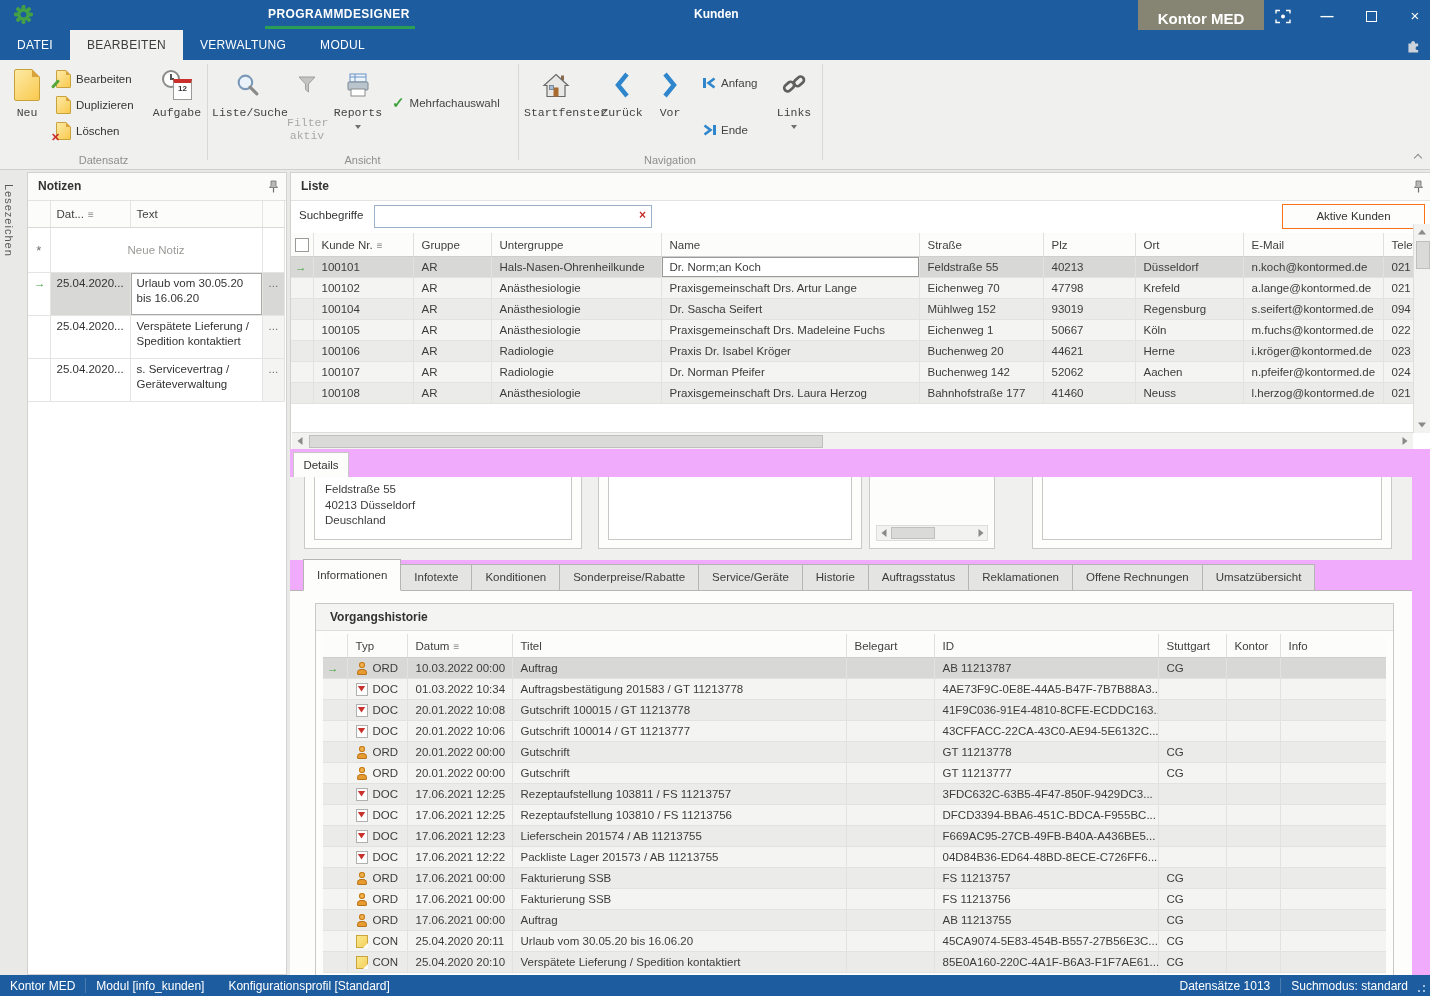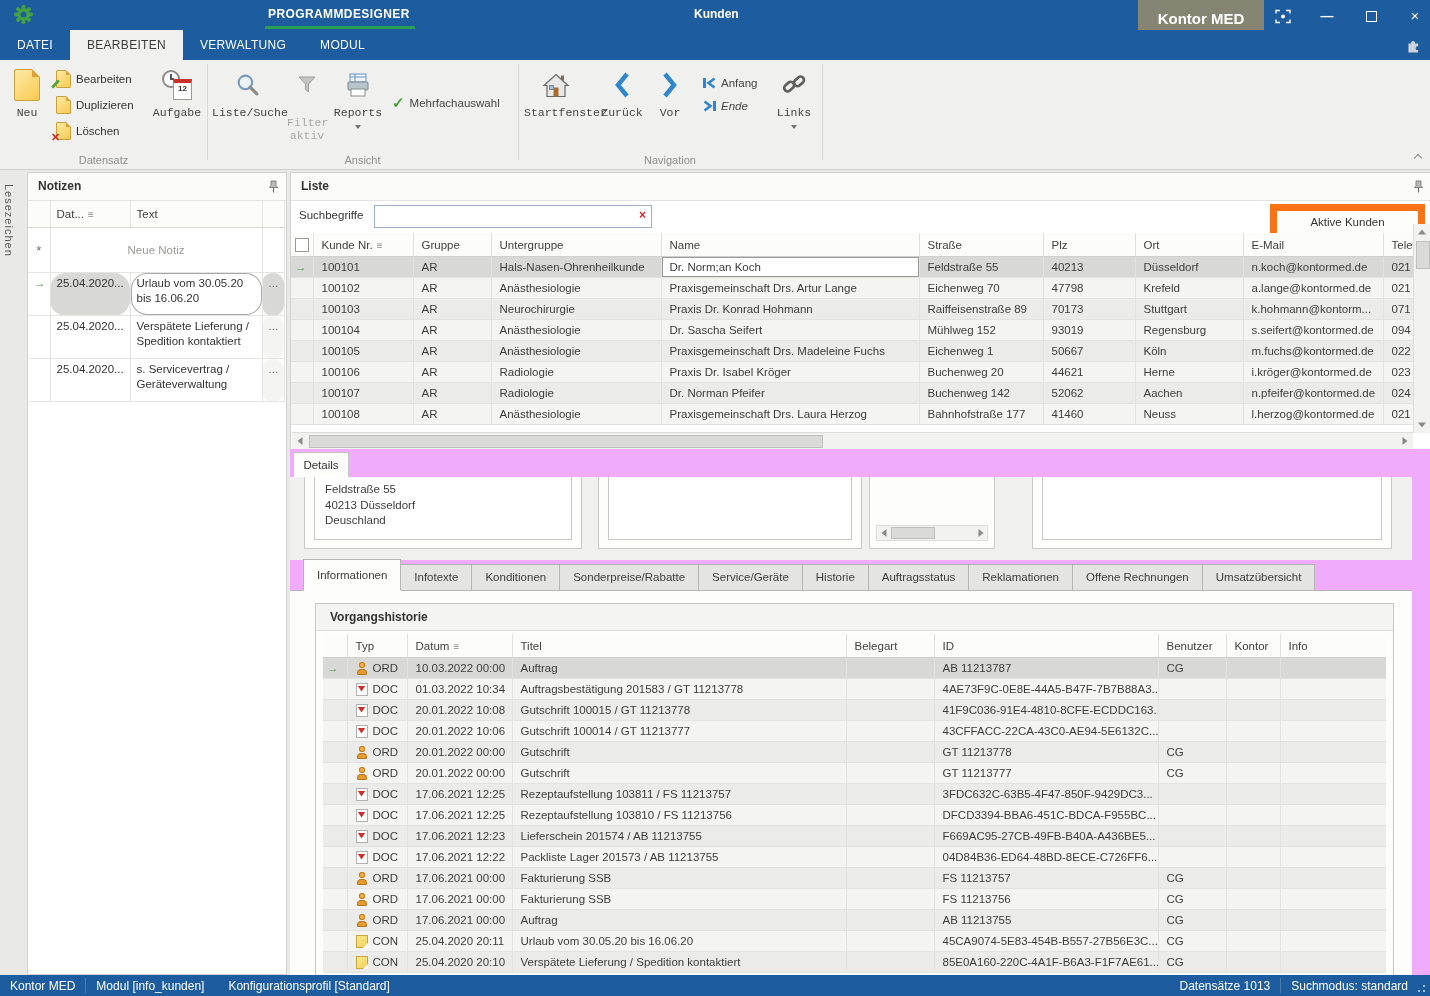--- a/index.html
+++ b/index.html
@@ -60,36 +60,36 @@
   .panelhdr .ptitle{position:absolute;left:10px;top:6px;font-weight:bold;font-size:12px;color:#333;}
   .pinbox{position:absolute;right:8px;top:7px;}
   
   #notes-panel{left:27px;top:2px;width:258px;height:801px;}
   .ntable{border-collapse:collapse;table-layout:fixed;width:256px;font-size:11.5px;}
   .ntable col.g{width:22px;} .ntable col.d{width:80px;} .ntable col.t{width:132px;} .ntable col.m{width:22px;}
   .ntable th{font-weight:normal;text-align:left;height:26px;padding:0 6px;border-bottom:1px solid #d9d9d7;border-right:1px solid #e4e4e2;color:#3f3f3f;background:#fcfcfb;}
   .ntable td{border-bottom:1px solid #e4e4e2;border-right:1px solid #e4e4e2;padding:3px 6px;vertical-align:top;line-height:15px;}
   .newnote td{height:38px;color:#9a9a98;text-align:center;vertical-align:middle;}
   .newnote .n-gutter{color:#6f6f6d;font-size:13px;}
-  .nrow td{height:36px;border-radius:16px;}
+  .nrow td{height:36px;}
   .nrow .n-more{color:#6f6f6d;background:#f4f4f2;}
   .nrow.selected .n-gutter::after{content:"\2192";color:#3fa03c;font-weight:bold;}
   .nrow.selected .n-date{background:#d8d8d6;}
   .nrow.selected .n-more{background:#d8d8d6;}
   .nrow.selected .n-text{background:#fff;box-shadow:inset 0 0 0 1px #a8a8a6;}
   .sorticon{color:#8a8a88;font-size:10px;margin-left:4px;}
   
   #list-panel{left:290px;top:2px;width:1140px;height:277px;}
   .searchrow{position:absolute;left:0;top:28px;width:100%;height:31px;}
   .searchlbl{position:absolute;left:8px;top:8px;color:#333;}
   .searchbox{position:absolute;left:83px;top:4px;width:276px;height:21px;border:1px solid #9ab0c8;background:#fff;}
   .searchbox input{position:absolute;left:4px;top:1px;width:250px;height:17px;border:none;outline:none;font-family:inherit;font-size:11.5px;}
   .cursorline{position:absolute;left:4px;top:3px;width:1px;height:15px;background:#444;}
   .clearx{position:absolute;right:5px;top:2px;color:#c9302c;font-weight:bold;font-size:12px;}
-  .activebtn{position:absolute;right:6px;top:3px;width:141px;height:23px;background:#fdfdfc;border:7px solid #f97316;text-align:center;line-height:22px;color:#333;}
+  .activebtn{position:absolute;right:6px;top:3px;width:141px;height:23px;background:#fdfdfc;border:1px solid #f97316;text-align:center;line-height:22px;color:#333;}
   .gridwrap{position:absolute;left:0;top:60px;width:1122px;height:199px;overflow:hidden;}
   .grid{border-collapse:collapse;table-layout:fixed;font-size:11.5px;}
   .grid th{font-weight:normal;text-align:left;height:23px;padding:0 8px;background:#fcfcfb;border-right:1px solid #e0e0de;border-bottom:1px solid #cfcfcd;color:#3f3f3f;white-space:nowrap;overflow:hidden;}
   .grid td{height:20px;padding:0 8px;border-right:1px solid #e2e2e0;border-bottom:1px solid #e2e2e0;white-space:nowrap;overflow:hidden;color:#3c3c3c;}
   .grid tr:nth-of-type(even) td{background:#f4f4f2;}
   .grid tr:nth-of-type(odd) td{background:#ebebe9;}
   .grid tr.selected td{background:#d8d8d6;}
   .grid tr.selected td.c-marker::after{content:"\2192";color:#3fa03c;font-weight:bold;}
   .grid tr.selected td.c-name{background:#fff;box-shadow:inset 0 0 0 1px #9a9a98;}
   .grid td.c-marker,.grid th.h-marker{padding:0 4px;}
@@ -312,21 +312,21 @@
     </div>
     <div class="inlinebtn" style="left:702px;top:17px;">
       <span class="navico">
         <svg width="15" height="12">
             <rect x="1" y="1" width="3" height="10" fill="#2f86cc"></rect>
             <path d="M12.5 1.5 L6.5 6 L12.5 10.5" stroke="#2f86cc" stroke-width="2.6" fill="none"></path>
           </svg>
       </span>
       <span>Anfang</span>
     </div>
-    <div class="inlinebtn" style="left:702px;top:40px;font-style:italic;">
+    <div class="inlinebtn" style="left:702px;top:64px;">
       <span class="navico">
         <svg width="15" height="12">
             <path d="M2.5 1.5 L8.5 6 L2.5 10.5" stroke="#2f86cc" stroke-width="2.6" fill="none"></path>
             <rect x="11" y="1" width="3" height="10" fill="#2f86cc"></rect>
           </svg>
       </span>
       <span>Ende</span>
     </div>
     <div class="bigbtn" style="left:772px;width:44px;">
       <div class="bicon">
@@ -474,32 +474,20 @@
     <td>AR</td>
     <td>Anästhesiologie</td>
     <td class="c-name">Praxisgemeinschaft Drs. Artur Lange</td>
     <td>Eichenweg 70</td>
     <td>47798</td>
     <td>Krefeld</td>
     <td>a.lange@kontormed.de</td>
     <td>021</td>
   </tr>
 
-  <tr class="lrow">
-    <td class="c-marker"></td>
-    <td>100103</td>
-    <td>AR</td>
-    <td>Neurochirurgie</td>
-    <td class="c-name">Praxis Dr. Konrad Hohmann</td>
-    <td>Raiffeisenstraße 89</td>
-    <td>70173</td>
-    <td>Stuttgart</td>
-    <td>k.hohmann@kontorm...</td>
-    <td>071</td>
-  </tr>
 
   <tr class="lrow">
     <td class="c-marker"></td>
     <td>100104</td>
     <td>AR</td>
     <td>Anästhesiologie</td>
     <td class="c-name">Dr. Sascha Seifert</td>
     <td>Mühlweg 152</td>
     <td>93019</td>
     <td>Regensburg</td>
@@ -643,21 +631,21 @@
                   <col style="width:106px">
               </colgroup>
               <thead>
                 <tr>
                   <th class="h-marker"></th>
                   <th>Typ</th>
                   <th><span>Datum</span><span class="sorticon">≡</span></th>
                   <th>Titel</th>
                   <th>Belegart</th>
                   <th>ID</th>
-                  <th>Benutzer</th>
+                  <th>Stuttgart</th>
                   <th>Kontor</th>
                   <th>Info</th>
                 </tr>
               </thead>
               <tbody>
   <tr class="hrow type-ord selected">
     <td class="c-marker"></td>
     <td><span class="ticon"></span><span>ORD</span></td>
     <td>10.03.2022 00:00</td>
     <td>Auftrag</td>

